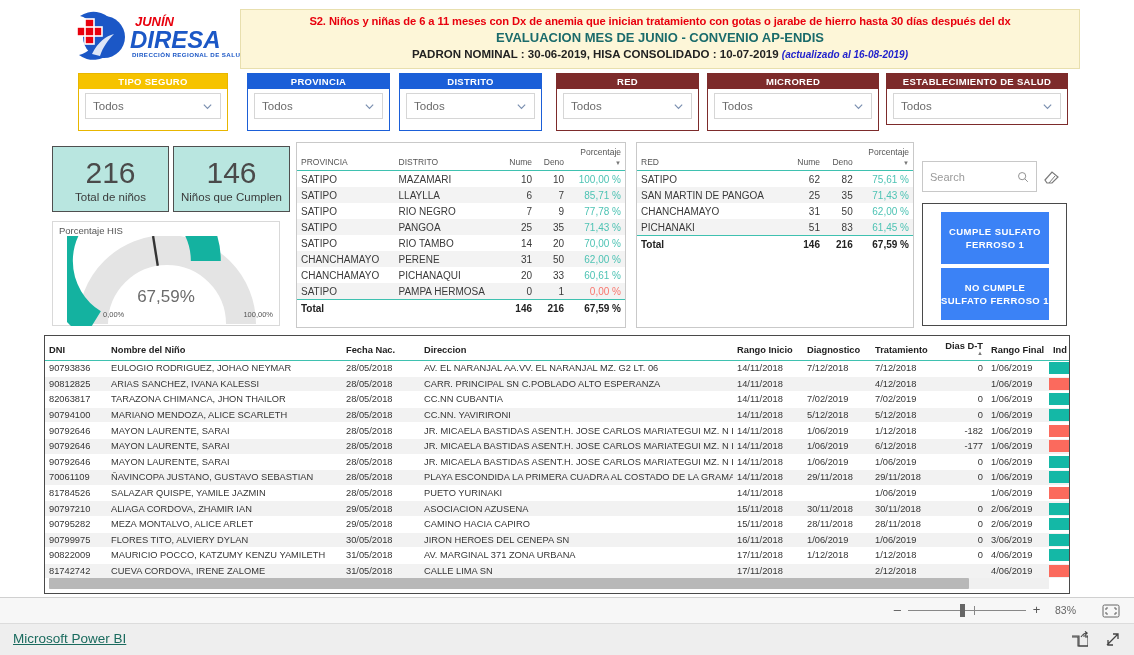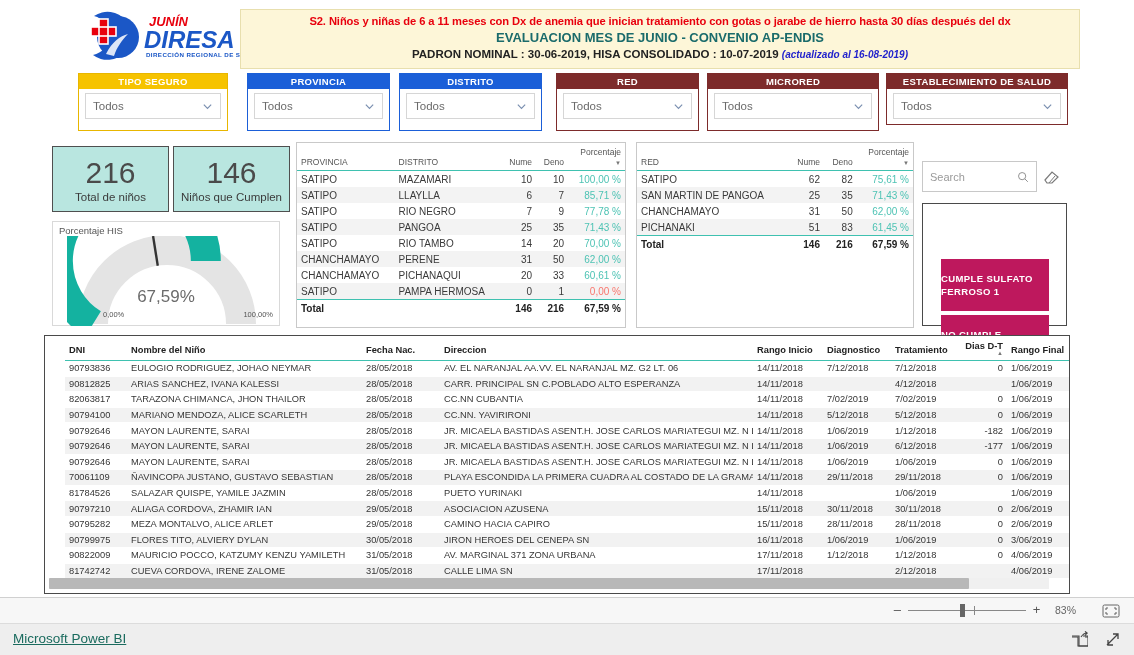--- a/index.html
+++ b/index.html
@@ -12,21 +12,21 @@
     position:relative;
   }
   #report {
     position:absolute; left:0; top:0;
     width:1134px; height:598px;
     background:#ffffff;
     border-bottom:1px solid #d0d0d0;
   }
 
   
-  .logo-wrap { position:absolute; left:76px; top:8px; width:180px; height:58px; }
+  .logo-wrap { position:absolute; left:62px; top:8px; width:180px; height:58px; }
   .logo-svg { display:block; }
 
   
   .title-banner {
     position:absolute; left:240px; top:9px; width:840px; height:60px;
     background:#fdf6d8; border:1px solid #e8dfae;
     text-align:center;
     padding-top:4px;
   }
   .title-line1 { color:#e8000d; font-size:11.2px; font-weight:bold; line-height:15px; letter-spacing:-0.1px;}
@@ -106,35 +106,34 @@
   .search-box .sv { flex:1; }
   .eraser-btn { position:absolute; left:1042px; top:168px; width:20px; height:18px; }
 
   
   .btncard {
     position:absolute; left:922px; top:203px; width:145px; height:123px;
     background:#fff; border:1px solid #4a4a4a;
   }
   .bigbtn {
     position:absolute; left:18px; width:108px;
-    background:#be185d; color:#ffffff;
+    background:#3b82f6; color:#ffffff;
     font-size:9.5px; font-weight:bold; letter-spacing:0.4px;
-    display:flex; align-items:center; justify-content:center; text-align:left;
+    display:flex; align-items:center; justify-content:center; text-align:center;
     line-height:13px;
-    margin-top:47px;
   }
   #btn-cumple { top:8px; height:52px; }
   #btn-nocumple { top:64px; height:52px; }
 
   
   .maincard {
     position:absolute; left:44px; top:335px; width:1026px; height:259px;
     background:#fff; border:1px solid #4a4a4a; overflow:hidden;
   }
-  table.main { border-collapse:collapse; font-size:9.3px; color:#353535; width:1010px; table-layout:fixed;margin-left:20px;}
+  table.main { border-collapse:collapse; font-size:9.3px; color:#353535; width:1010px; table-layout:fixed;}
   table.main th {
     font-size:9.3px; font-weight:bold; color:#222; text-align:left;
     padding:5px 4px 5px 4px; border-bottom:1.5px solid #3fc1b0;
     white-space:nowrap; background:#fff; vertical-align:bottom;
   }
   table.main th.r { text-align:right; }
   table.main td {
     padding:2.3px 4px; white-space:nowrap; overflow:hidden;
     border-bottom:1px solid #ffffff;
   }

